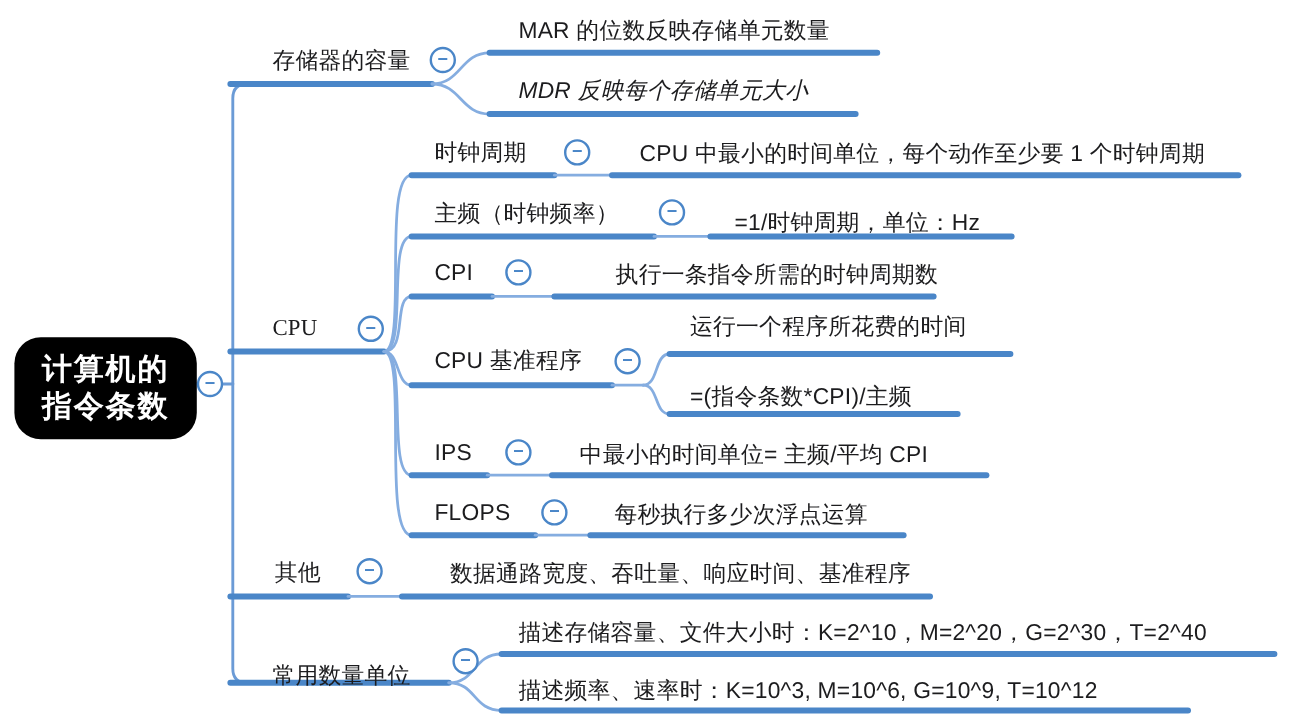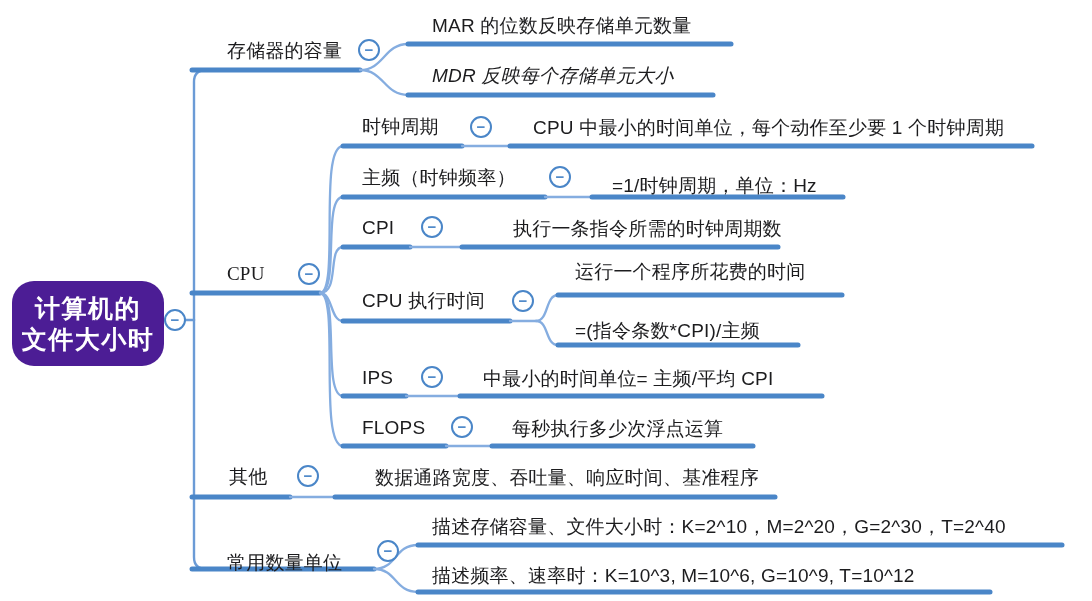--- a/index.html
+++ b/index.html
@@ -10,21 +10,21 @@
   .connectors{position:absolute;left:0;top:0;z-index:0;}
   .thick{stroke:#4a86c8;stroke-width:5;fill:none;stroke-linecap:round;}
   .thin{stroke:#85ade0;stroke-width:2.3;fill:none;stroke-linecap:round;}
   .trunk{stroke:#6b9bd6;stroke-width:2.4;fill:none;stroke-linecap:round;}
   .node{
     position:absolute;transform:translateY(-50%);white-space:nowrap;
     font-size:19px;font-weight:500;color:#1c1c1e;z-index:1;letter-spacing:.2px;
   }
   .root{
     position:absolute;left:12px;top:281px;width:152px;height:85px;
-    background:#4c1d95;border-radius:22px;color:#fff;z-index:1;
+    background:#000000;border-radius:22px;color:#fff;z-index:1;
     display:flex;flex-direction:column;align-items:center;justify-content:center;
     font-size:25px;font-weight:700;line-height:31px;letter-spacing:1.5px;cursor:pointer;
   }
   .toggle{
     position:absolute;width:22px;height:22px;margin:-11px 0 0 -11px;box-sizing:border-box;
     border:2px solid #4a86c8;border-radius:50%;background:#fff;color:#4a86c8;
     display:flex;align-items:center;justify-content:center;
     font-size:15px;font-weight:700;line-height:1;z-index:2;cursor:pointer;
   }
   .toggle span{margin-top:-1px;}
@@ -88,21 +88,21 @@
     <path class="thick" d="M335 497 H775"></path>
 
     <path class="thin" d="M374 569 C397 569 394 545 418 545"></path>
     <path class="thin" d="M374 569 C397 569 394 592 418 592"></path>
     <path class="thick" d="M418 545 H1062"></path>
     <path class="thick" d="M418 592 H990"></path>
   </svg>
 
   <div class="root">
     <span>计算机的</span>
-    <span>文件大小时</span>
+    <span>指令条数</span>
   </div>
 
   <div class="toggle" style="left:175px;top:320px;">
       <span>−</span>
     </div>
   <div class="toggle" style="left:369px;top:50px;">
       <span>−</span>
     </div>
   <div class="toggle" style="left:309px;top:274px;">
       <span>−</span>
@@ -142,21 +142,21 @@
 
   <div class="node" style="left:362px;top:127px;">时钟周期</div>
   <div class="node" style="left:533px;top:128px;">CPU 中最小的时间单位，每个动作至少要 1 个时钟周期</div>
 
   <div class="node" style="left:362px;top:178px;">主频（时钟频率）</div>
   <div class="node" style="left:612px;top:186px;">=1/时钟周期，单位：Hz</div>
 
   <div class="node" style="left:362px;top:228px;">CPI</div>
   <div class="node" style="left:483px;top:229px;margin-left:30px;">执行一条指令所需的时钟周期数</div>
 
-  <div class="node" style="left:362px;top:301px;">CPU 执行时间</div>
+  <div class="node" style="left:362px;top:301px;">CPU 基准程序</div>
   <div class="node" style="left:575px;top:272px;">运行一个程序所花费的时间</div>
   <div class="node" style="left:575px;top:331px;">=(指令条数*CPI)/主频</div>
 
   <div class="node" style="left:362px;top:378px;">IPS</div>
   <div class="node" style="left:483px;top:379px;">中最小的时间单位= 主频/平均 CPI</div>
 
   <div class="node" style="left:362px;top:428px;">FLOPS</div>
   <div class="node" style="left:512px;top:429px;">每秒执行多少次浮点运算</div>
 
   <div class="node" style="left:375px;top:478px;">数据通路宽度、吞吐量、响应时间、基准程序</div>

